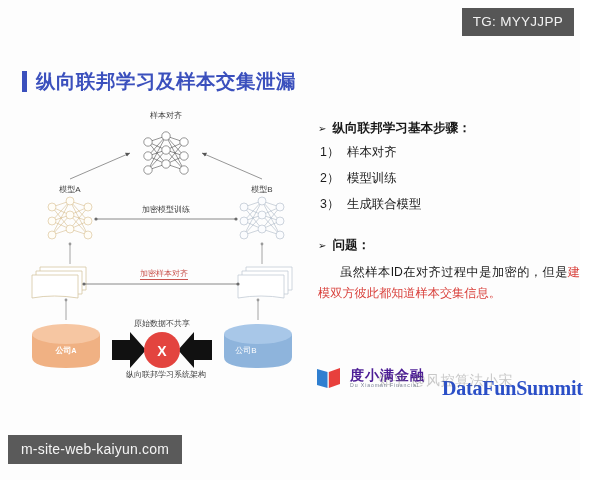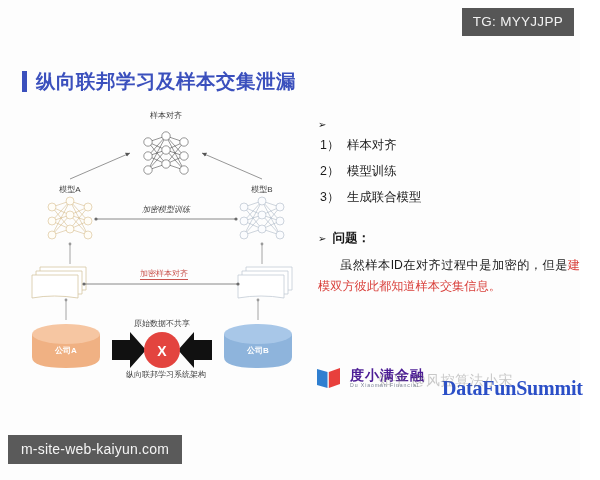--- a/index.html
+++ b/index.html
@@ -262,32 +262,33 @@
       </g>
 
       <circle cx="136" cy="238" r="18" fill="#e3443f"></circle>
       <text x="136" y="244" text-anchor="middle" font-size="14" font-weight="bold" fill="#ffffff" font-family="Liberation Sans, sans-serif">X</text>
     </svg>
 
     
     <div class="dlabel" style="left:140px; top:-2px;">样本对齐</div>
     <div class="dlabel" style="left:44px; top:72px;">模型A</div>
     <div class="dlabel" style="left:236px; top:72px;">模型B</div>
-    <div class="dlabel" style="left:140px; top:92px;font-style:italic;">加密模型训练</div>
+    <div class="dlabel" style="left:140px; top:92px;">加密模型训练</div>
     <div class="dlabel red" style="left:138px; top:156px;"><span class="u">加密样本对齐</span></div>
     <div class="dlabel" style="left:136px; top:206px;">原始数据不共享</div>
-    <div class="dlabel" style="left:40px; top:233px; color:#ffffff; font-weight:bold;">公司A</div>
-    <div class="dlabel" style="left:232px; top:233px; color:#ffffff; font-weight:bold;">公司B</div>
+    <div class="dlabel" style="left:40px; top:233px; color:#ffffff; font-weight:bold;font-family:Liberation Mono, monospace;">公司A</div>
+    <div class="dlabel" style="left:220px; top:233px; color:#ffffff; font-weight:normal;">公司B</div>
     <div class="dcap">纵向联邦学习系统架构</div>
   </div>
 
   <div class="right-col">
 
     <div class="bullet-head">
       <span class="arrow-glyph">➢</span>
+      <span>纵向联邦学习基本步骤：</span>
     </div>
 
     <div class="num-list">
       <div class="num-item">
         <span class="n">1）</span>
         <span>样本对齐</span>
       </div>
       <div class="num-item">
         <span class="n">2）</span>
         <span>模型训练</span>

